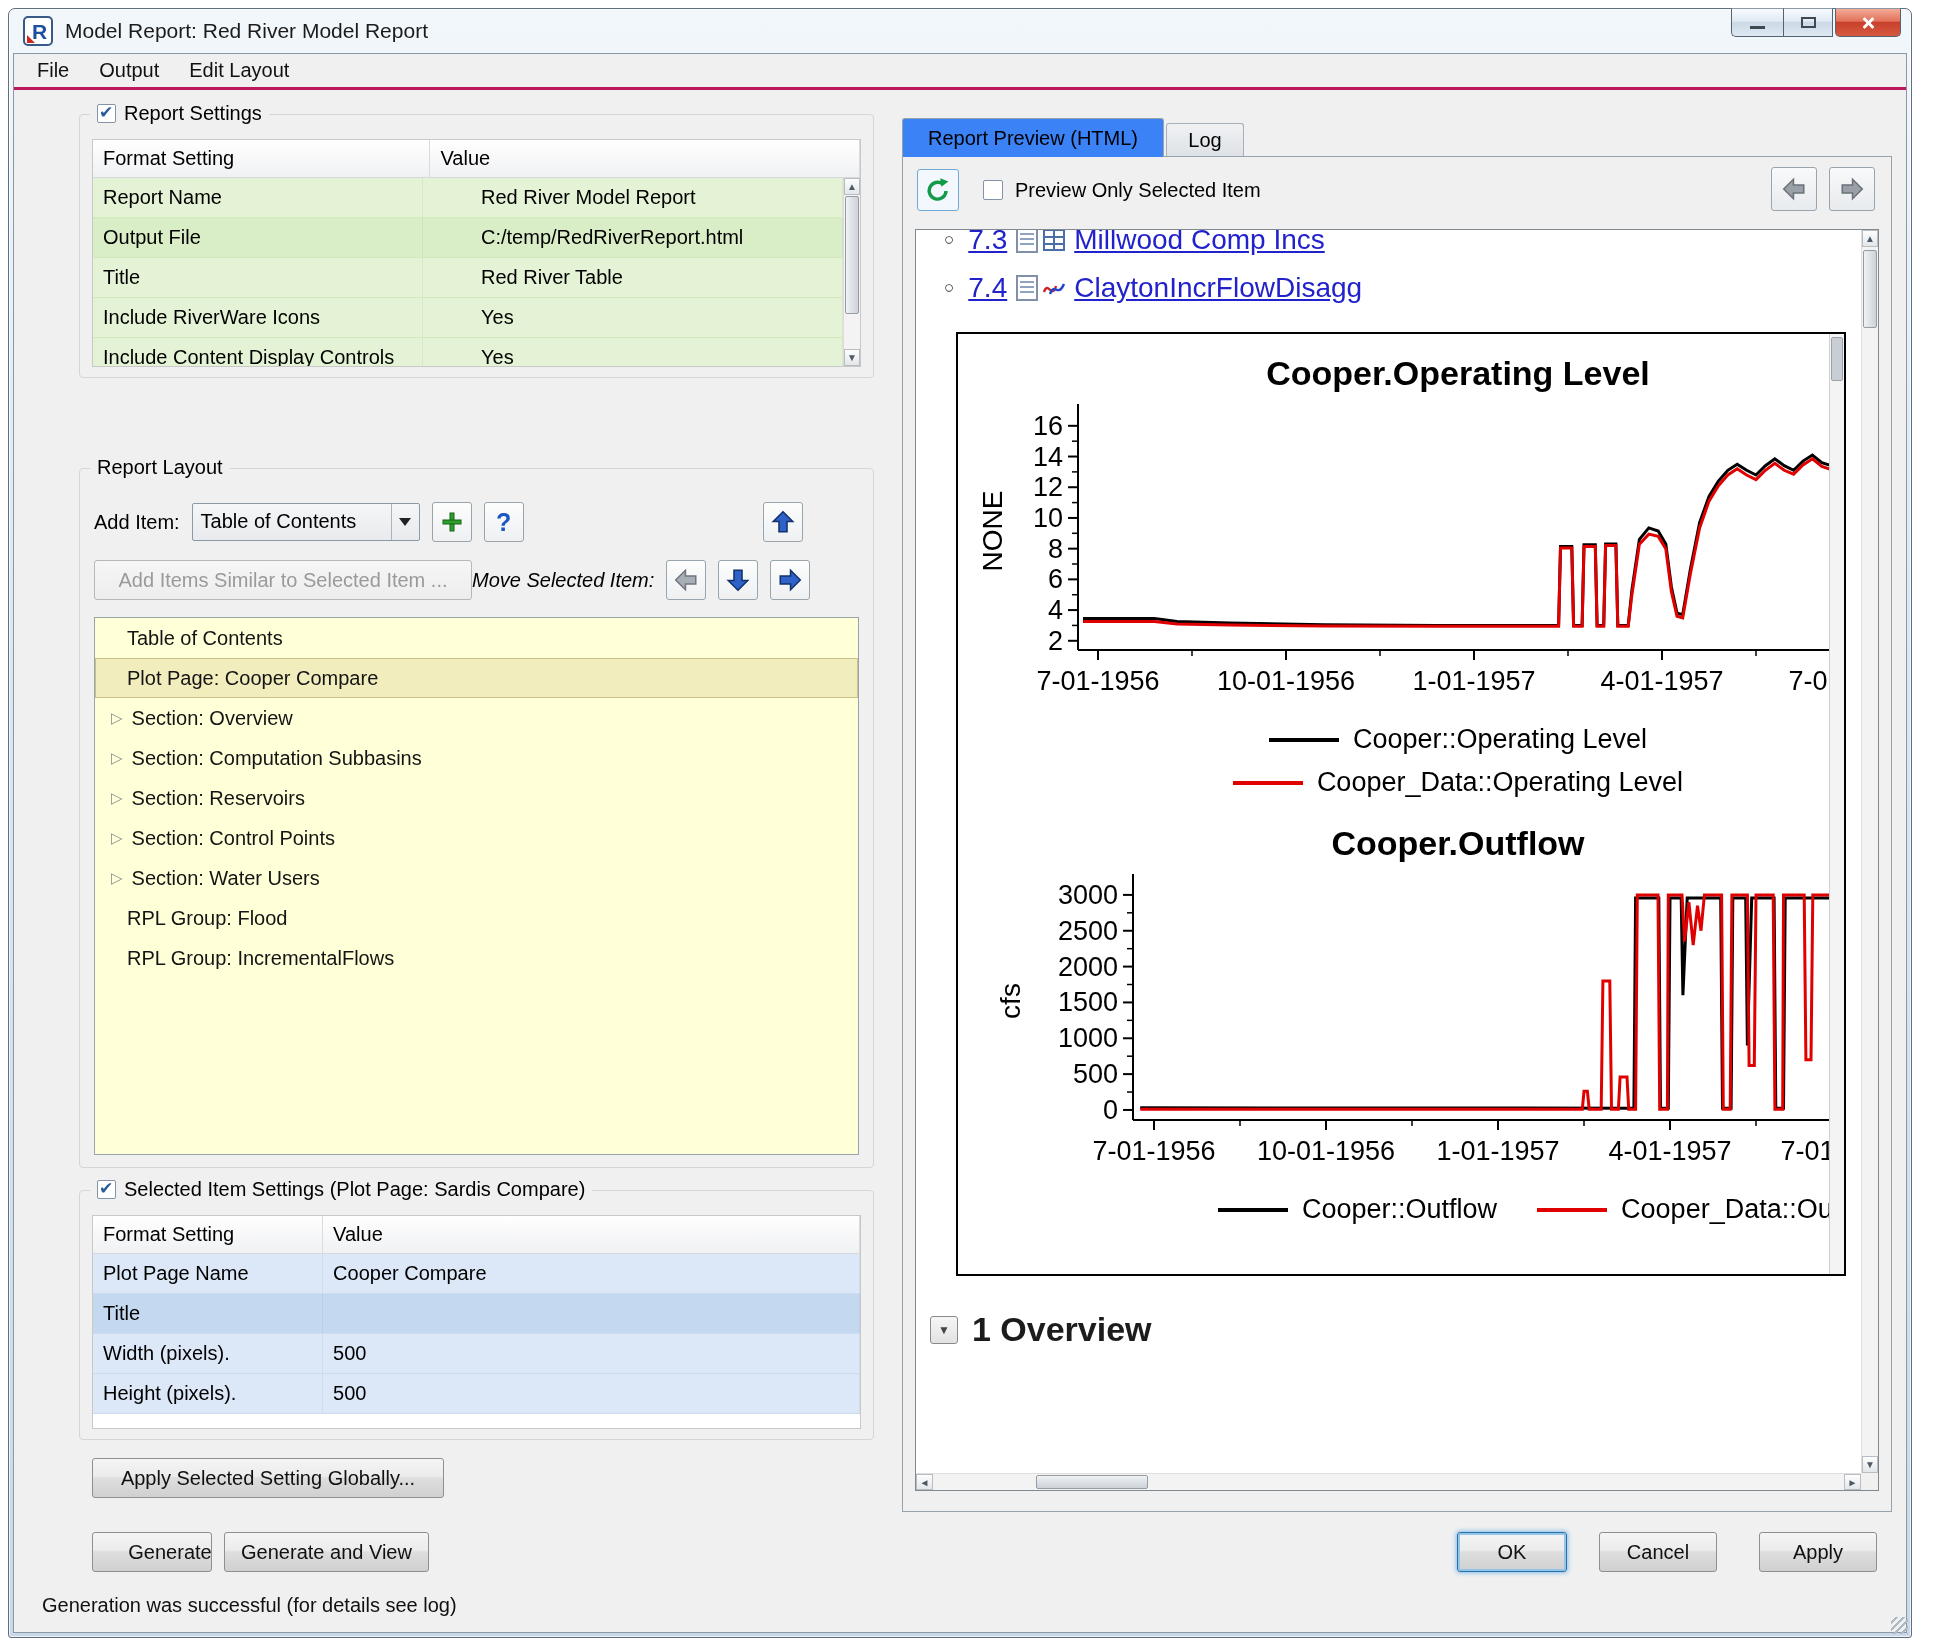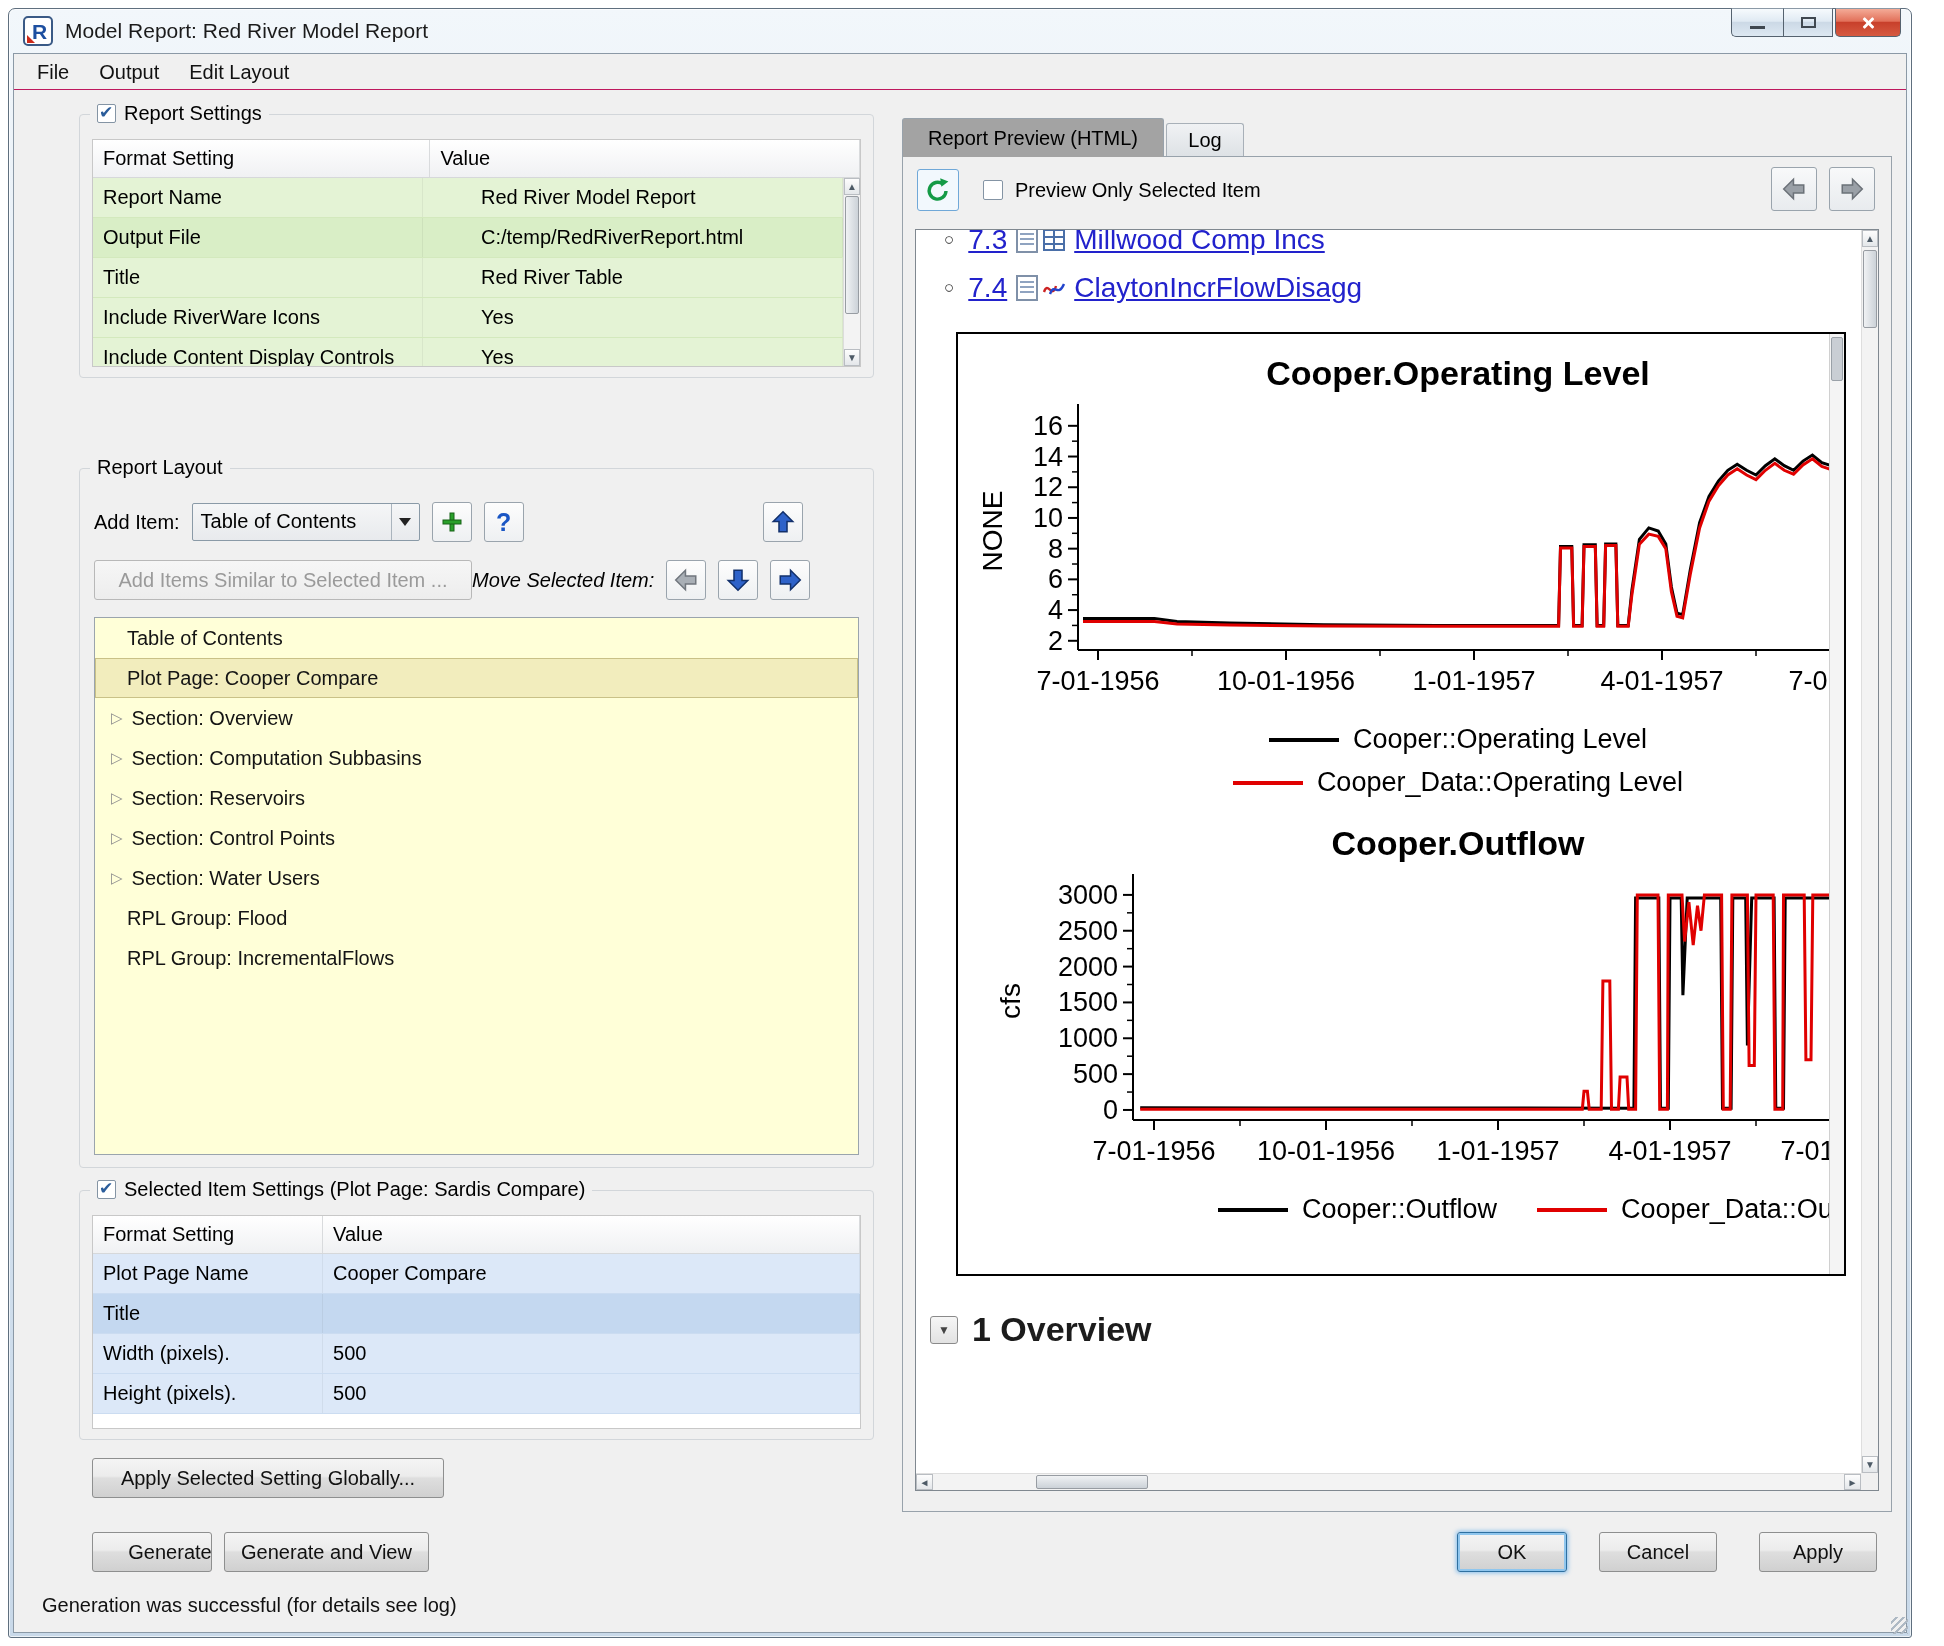--- a/index.html
+++ b/index.html
@@ -22,21 +22,21 @@
   .winbtn.min { width:52px; border-right:none; border-radius:0 0 0 5px;}
   .winbtn.max { width:50px; border-radius:0;}
   .winbtn.close { width:66px; margin-left:2px; background:linear-gradient(#f4ab97,#e2715a 45%,#c8402b 50%,#d65a41); border-radius:0 0 5px 5px;}
   .glyph-min { width:15px; height:3px; background:#404850; margin-top:10px; }
   .glyph-max { width:15px; height:11px; border:2px solid #404850; background:transparent; }
   .glyph-close { position:relative; width:16px; height:16px; }
   .glyph-close::before,.glyph-close::after { content:""; position:absolute; left:7px; top:1px; width:3px; height:14px; background:#ffffff; border-radius:1px;}
   .glyph-close::before { transform:rotate(45deg);} .glyph-close::after { transform:rotate(-45deg);}
 
   .client { position:absolute; left:4px; right:4px; top:44px; bottom:4px; background:#f0f0f0; border:1px solid #8b99a6; }
-  .menubar { height:36px; display:flex; align-items:flex-end; background:#f0f0f0; border-bottom:1px solid #be185d; padding-left:8px; }
+  .menubar { height:36px; display:flex; align-items:center; background:#f0f0f0; border-bottom:3px solid #be185d; padding-left:8px; }
   .menu-item { font-size:20px; color:#111; padding:5px 15px; }
   .content { position:relative; height:calc(100% - 36px); }
 
   
   .groupbox { position:absolute; border:1px solid #d2d6da; border-radius:4px; }
   .group-label { position:absolute; top:-13px; left:10px; background:#f0f0f0; padding:0 7px; font-size:20px; color:#000; display:flex; align-items:center; gap:8px; white-space:nowrap;}
   .checkbox { display:inline-block; width:19px; height:19px; background:#fff; border:1px solid #8494a4; border-radius:2px; position:relative; }
   .checkbox.checked::after { content:"✔"; position:absolute; left:1px; top:-3px; font-size:17px; color:#2b5d9b; }
 
   
@@ -81,21 +81,21 @@
 
   
   .btn { font-size:20px; color:#111; background:linear-gradient(#f4f4f4,#ececec 45%,#dedede 50%,#d0d0d0);
     border:1px solid #8e8f8f; border-radius:3px; display:flex; align-items:center; justify-content:center; position:absolute; height:40px; white-space:nowrap;}
   .btn.disabled { color:#9a9a9a; background:linear-gradient(#f6f6f6,#ededed); border-color:#b8b8b8; position:static; }
   .btn.inline { position:static; }
   .btn.default { border-color:#2f70a0; box-shadow: inset 0 0 0 2px #8fc6ee, 0 0 4px 1px rgba(90,170,235,.7); }
 
   
   .tab { position:absolute; top:28px; height:39px; font-size:20px; display:flex; align-items:center; justify-content:center; border-radius:3px 3px 0 0; }
-  .tab.active { background:#a3a3a3; border:1px solid #98a2ab; border-bottom:none; z-index:3; }
+  .tab.active { background:#3b82f6; border:1px solid #98a2ab; border-bottom:none; z-index:3; }
   .tab.inactive { top:33px; height:34px; background:linear-gradient(#f0f2f4,#dde1e5); border:1px solid #a8b0b8; border-bottom:none; z-index:1;}
   .preview-panel { position:absolute; left:888px; top:66px; width:990px; height:1356px; background:#f0f0f0; border:1px solid #98a2ab; z-index:2;}
   .pv-toolbar { position:absolute; left:0; right:0; top:0; height:70px; }
   .refresh-btn { position:absolute; left:14px; top:12px; width:42px; height:42px; background:#f2f8fd; border:1px solid #70a8d8; border-radius:3px; display:flex; align-items:center; justify-content:center;}
   .pv-check { position:absolute; left:80px; top:23px; width:20px; height:20px; background:#fff; border:1px solid #8494a4; border-radius:2px;}
   .pv-check-label { position:absolute; left:112px; top:22px; font-size:20px; }
   .navbtn { position:absolute; top:10px; width:46px; height:44px; background:linear-gradient(#f8f9fa,#e8ebee); border:1px solid #9aa4ad; border-radius:3px; display:flex; align-items:center; justify-content:center;}
   .navbtn.back { right:74px; } .navbtn.fwd { right:16px; }
 
   .viewport { position:absolute; left:12px; top:72px; width:964px; height:1262px; background:#ffffff; border:1px solid #808890; overflow:hidden; }

